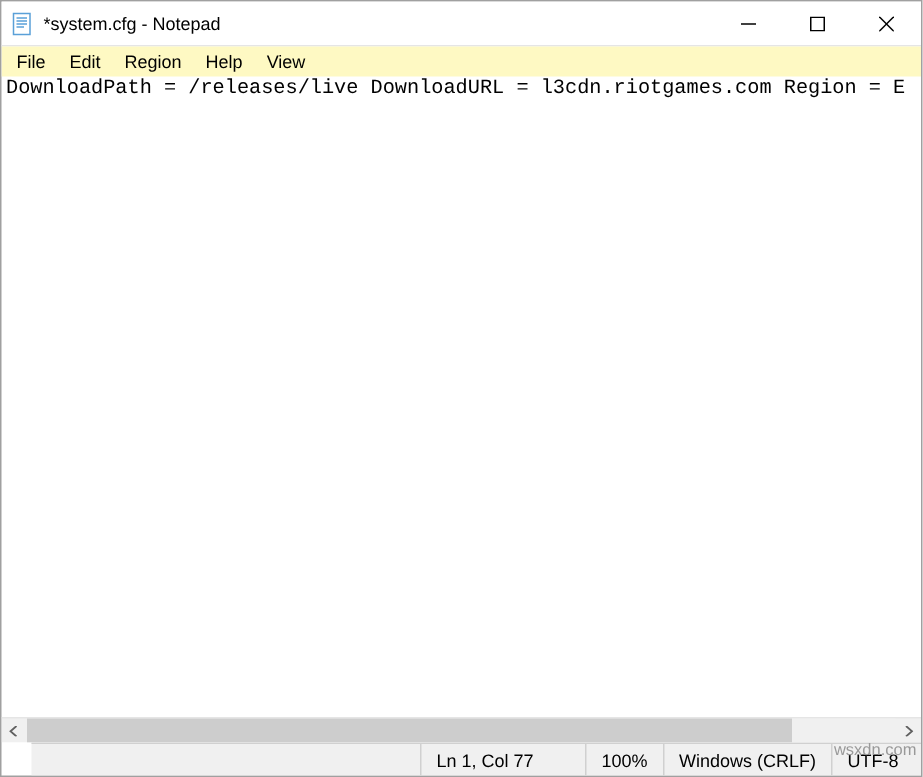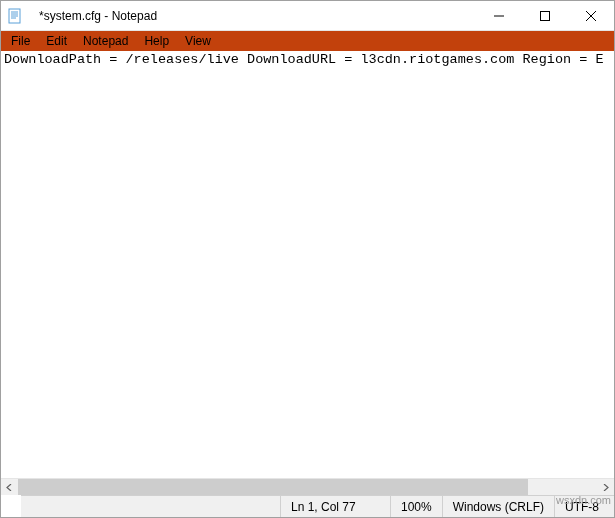--- a/index.html
+++ b/index.html
@@ -27,21 +27,21 @@
     }
     .titlebar-icon {
       width: 16px;
       height: 16px;
       margin-left: 6px;
       display: inline-flex;
       align-items: center;
       justify-content: center;
     }
     .titlebar-title {
-      margin-left: 16px;
+      margin-left: 6px;
       font-size: 12px;
       color: #000000;
       flex: 1;
       display: flex;
       align-items: center;
       text-align: right;
     }
     .titlebar-controls {
       display: flex;
       height: 100%;
@@ -57,21 +57,21 @@
       color: #000000;
       background: transparent;
       border: none;
       cursor: pointer;
     }
     .menubar {
       height: 20px;
       display: flex;
       align-items: center;
       padding: 0 2px;
-      background: #c2410c;
+      background: #fef9c3;
     }
     .menu-item {
       padding: 2px 8px;
       font-size: 12px;
       color: #000000;
       cursor: pointer;
     }
     .editor-area {
       flex: 1;
       position: relative;
@@ -182,21 +182,21 @@
           <line x1="0" y1="0" x2="10" y2="10" stroke="#000" stroke-width="1"></line>
           <line x1="10" y1="0" x2="0" y2="10" stroke="#000" stroke-width="1"></line>
         </svg>
     </button>
   </div>
 </div>
 
 <div class="menubar">
   <span class="menu-item">File</span>
   <span class="menu-item">Edit</span>
-  <span class="menu-item">Notepad</span>
+  <span class="menu-item">Region</span>
   <span class="menu-item">Help</span>
   <span class="menu-item">View</span>
 </div>
 
 <div class="editor-area">
   <div class="text-content">DownloadPath = /releases/live DownloadURL = l3cdn.riotgames.com Region = E</div>
   <div class="scrollbar-horizontal">
     <div class="scroll-arrow">
       <svg width="7" height="7" viewBox="0 0 7 7">
           <path d="M5 0 L1 3.5 L5 7" fill="none" stroke="#606060" stroke-width="1.2"></path>

